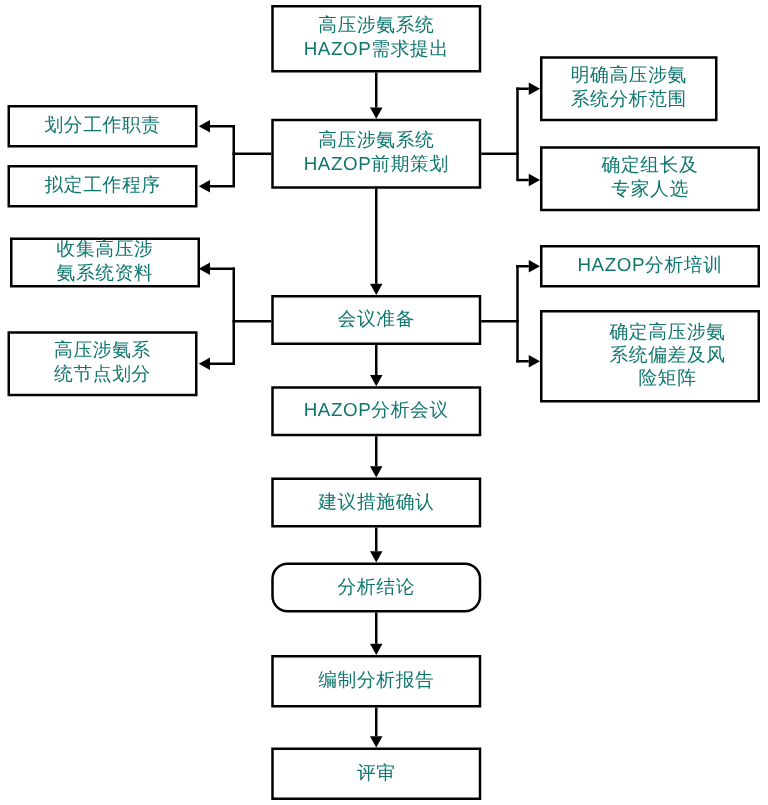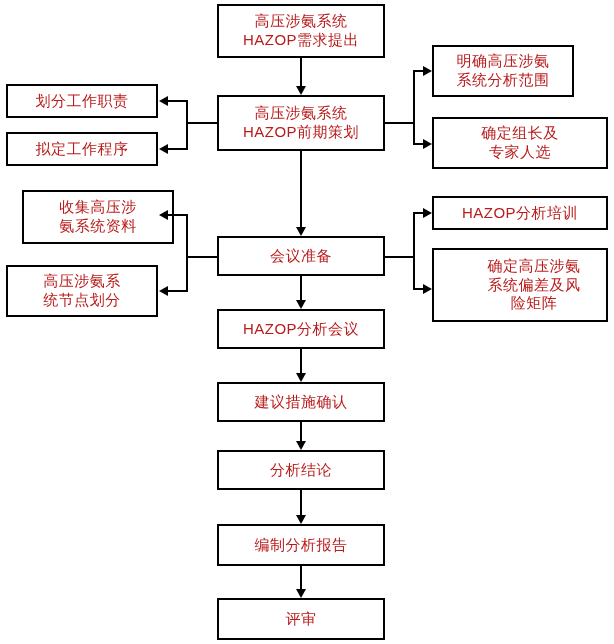--- a/index.html
+++ b/index.html
@@ -21,21 +21,21 @@
     position: absolute;
     box-sizing: border-box;
     border: 2px solid #000000;
     background: #ffffff;
     display: flex;
     align-items: center;
     justify-content: center;
     text-align: center;
     font-size: 15px;
     line-height: 1.25;
-    color: #b91c1c;
+    color: #0f766e;
     letter-spacing: 0.5px;
     padding: 2px 4px;
   }
   .node span {
     display: block;
     white-space: pre-line;
   }
   .line {
     position: absolute;
     background: #000000;
@@ -89,21 +89,21 @@
   <div class="node" style="left:432px; top:45px; width:142px; height:52px;">
     <span>明确高压涉氨
 系统分析范围</span>
   </div>
 
   <div class="node" style="left:432px; top:117px; width:176px; height:52px;">
     <span>确定组长及
 专家人选</span>
   </div>
 
-  <div class="node" style="left:22px; top:190px; width:152px; height:54px;align-items:center;">
+  <div class="node" style="left:8px; top:190px; width:152px; height:40px;align-items:center;">
     <span>收集高压涉
 氨系统资料</span>
   </div>
 
   <div class="node" style="left:6px; top:265px; width:152px; height:52px;">
     <span>高压涉氨系
 统节点划分</span>
   </div>
 
   <div class="node" style="left:217px; top:236px; width:168px; height:40px;justify-content:center;">
@@ -121,21 +121,21 @@
   </div>
 
   <div class="node" style="left:217px; top:309px; width:168px; height:40px;">
     <span>HAZOP分析会议</span>
   </div>
 
   <div class="node" style="left:217px; top:382px; width:168px; height:40px;">
     <span>建议措施确认</span>
   </div>
 
-  <div class="node" style="left:217px; top:450px; width:168px; height:40px;">
+  <div class="node" style="left:217px; top:450px; width:168px; height:40px;border-radius:13px;">
     <span>分析结论</span>
   </div>
 
   <div class="node" style="left:217px; top:524px; width:168px; height:42px;">
     <span>编制分析报告</span>
   </div>
 
   <div class="node" style="left:217px; top:598px; width:168px; height:42px;">
     <span>评审</span>
   </div>

